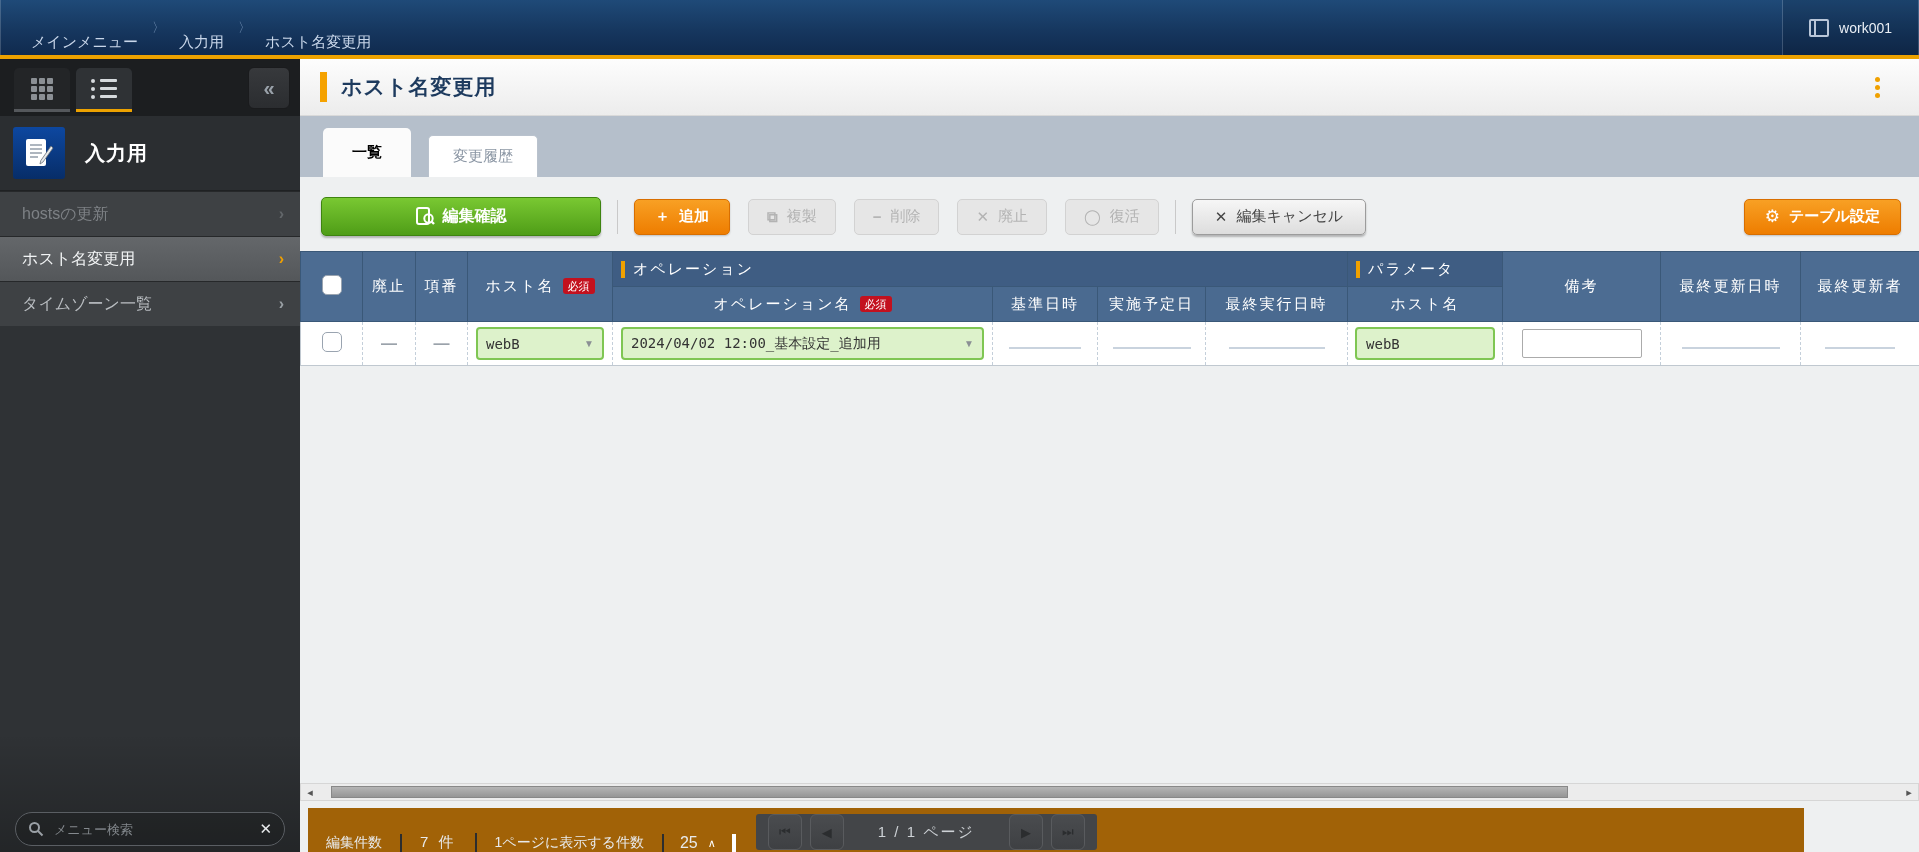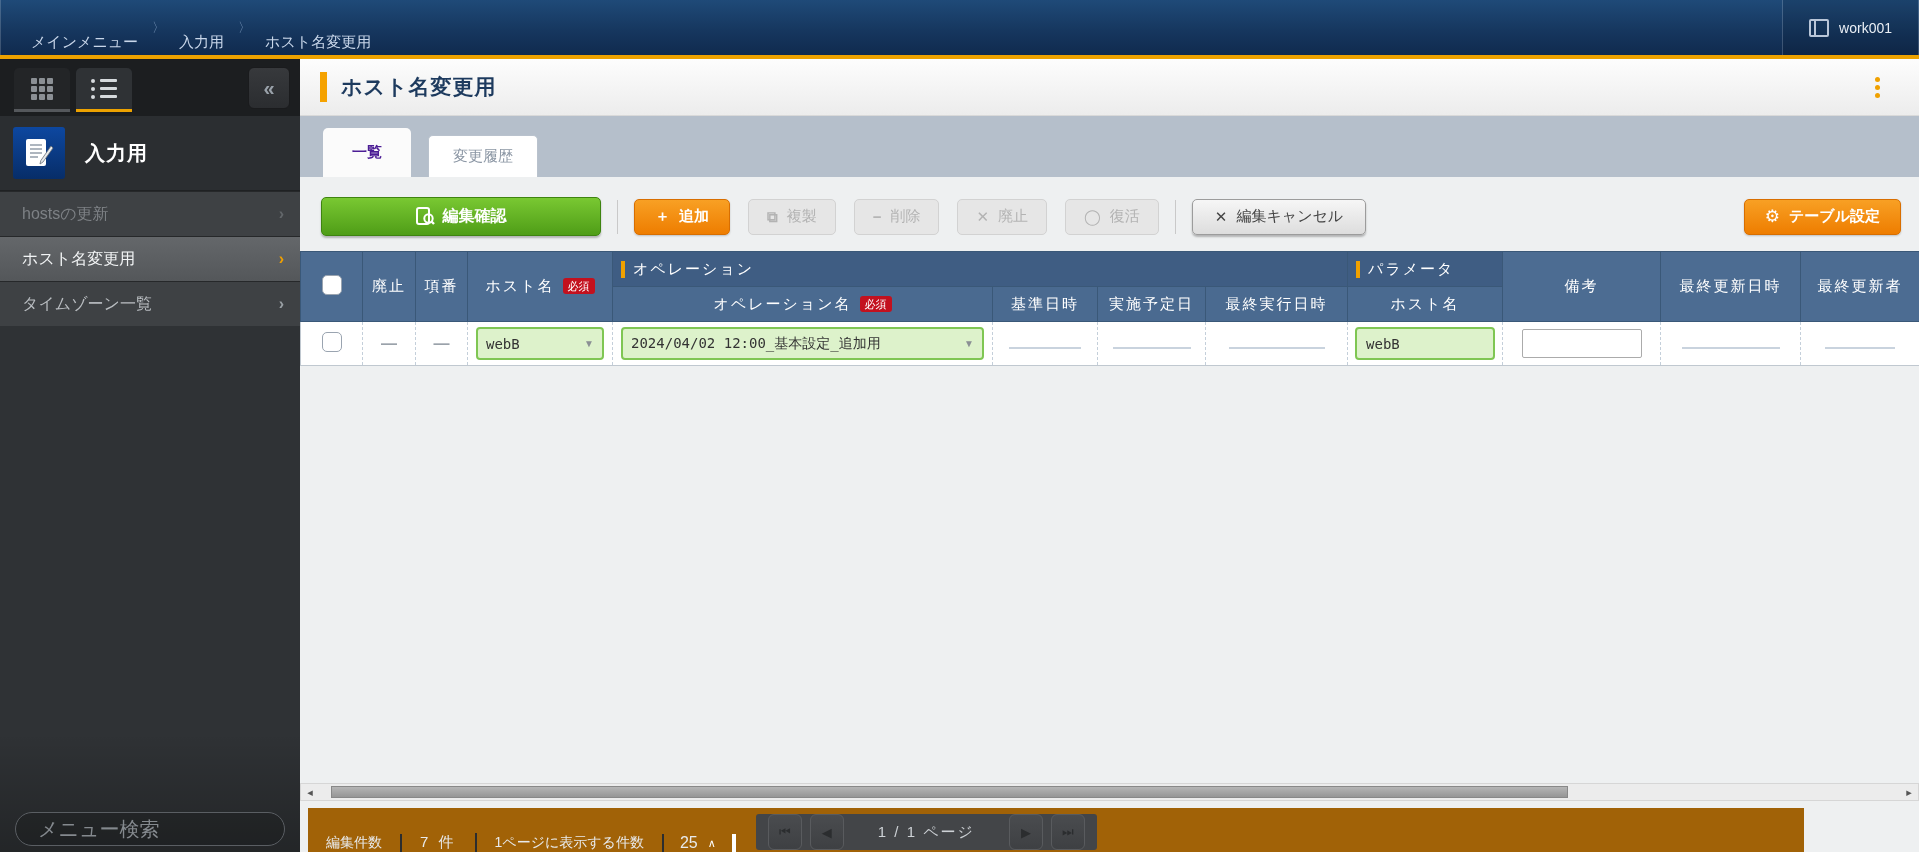--- a/index.html
+++ b/index.html
@@ -53,38 +53,38 @@
   .menu-item.active { background:linear-gradient(180deg,#64676a,#54575a); color:#f2f4f5; }
   .menu-item.normal { background:#3e4144; color:#b9bdc1; }
   .mi-chev { font-size:16px; font-weight:bold; }
   .menu-item.dim .mi-chev { color:#63676b; }
   .menu-item.active .mi-chev { color:#f0a000; }
   .menu-item.normal .mi-chev { color:#9aa0a5; }
   .side-bottom { position:absolute; left:0; bottom:0; width:300px; height:120px;
     background:linear-gradient(180deg,rgba(0,0,0,0) 0%,rgba(0,0,0,0.25) 100%); }
   .search-pill { position:absolute; left:15px; bottom:6px; width:270px; height:34px; border:1px solid #5a5e63;
     border-radius:17px; display:flex; align-items:center; padding:0 12px; background:rgba(0,0,0,0.12); }
-  .search-pill input { flex:1; background:transparent; border:none; outline:none; color:#c7cbd0; font-size:20px; margin-left:10px; }
+  .search-pill input { flex:1; background:transparent; border:none; outline:none; color:#c7cbd0; font-size:13px; margin-left:10px; }
   .search-pill input::placeholder { color:#84898e; }
   .clear-x { color:#e8eaec; font-size:15px; font-weight:bold; cursor:pointer; }
 
   
   .content { position:absolute; left:300px; top:59px; width:1619px; height:793px; }
   .title-bar { position:relative; height:57px; background:linear-gradient(180deg,#fdfdfd,#ececec);
     border-bottom:1px solid #d9d9d9; display:flex; align-items:center; }
   .title-accent { width:7px; height:30px; background:#f5a200; margin-left:20px; margin-right:14px; }
   .page-title { font-size:21px; font-weight:bold; color:#1d3a5e; letter-spacing:1px; }
   .kebab { position:absolute; right:28px; top:14px; width:28px; height:28px; display:flex; flex-direction:column;
     align-items:center; justify-content:center; gap:3px; cursor:pointer; }
   .kebab i { width:5px; height:5px; border-radius:50%; background:#f0a100; }
 
   .tab-strip { position:relative; height:61px; background:#b5bfcb; }
   .tab { position:absolute; bottom:0; border-radius:5px 5px 0 0; display:flex; align-items:center;
     justify-content:center; font-size:15px; cursor:pointer; padding:0 24px; }
-  .tab.active { left:23px; height:49px; background:#fbfbfb; color:#4c1d95; font-weight:bold; min-width:88px; }
+  .tab.active { left:23px; height:49px; background:#fbfbfb; color:#000000; font-weight:bold; min-width:88px; }
   .tab.t2 { left:128px; height:42px; background:#ffffff; border:1px solid #b9c2cd; border-bottom:none; color:#8b96a4; min-width:110px; }
   .tab.t3 { left:255px; height:42px; background:#c9d1da; border:1px solid #b9c2cd; border-bottom:none; color:#8b96a4; }
 
   .body-area { position:relative; height:675px; background:#eef0f1; }
 
   
   .toolbar { position:absolute; left:0; top:20px; width:100%; display:flex; align-items:center; padding:0 18px 0 21px; }
   .btn { display:flex; align-items:center; justify-content:center; gap:9px; height:36px; border-radius:5px;
     font-size:15px; cursor:pointer; white-space:nowrap; }
   .btn-green { width:280px; height:39px; background:linear-gradient(180deg,#79c832,#4f9d17);

